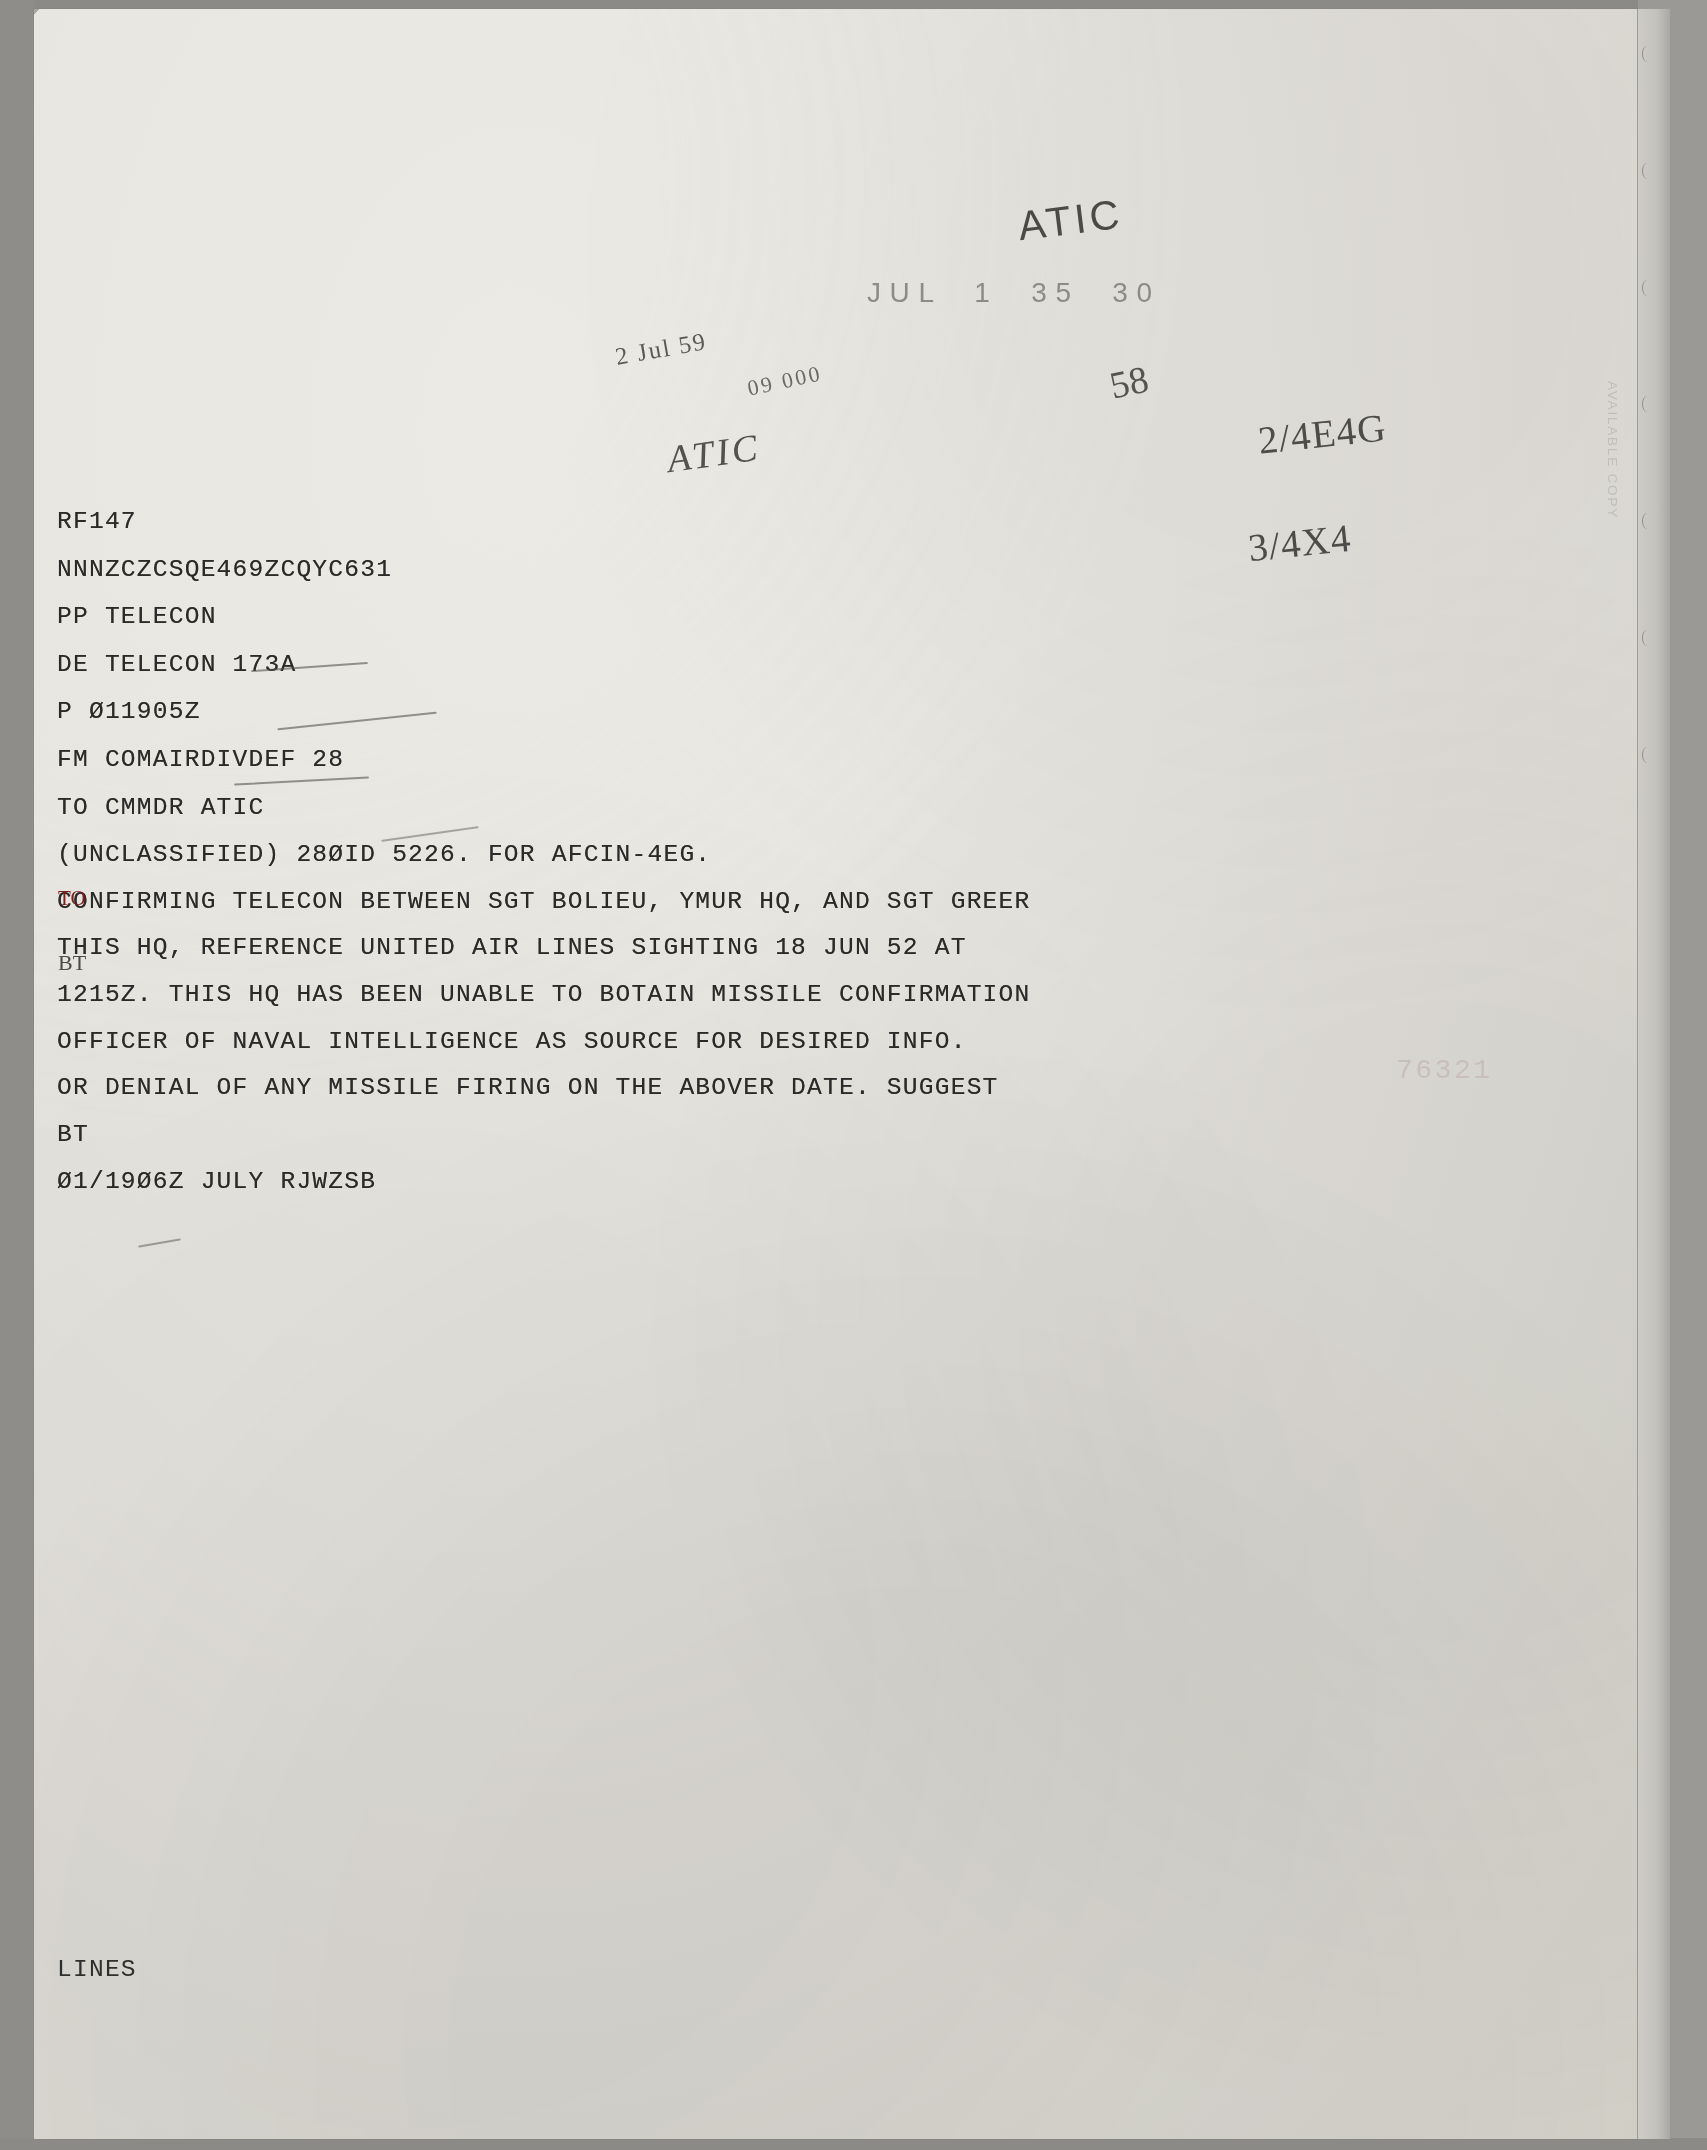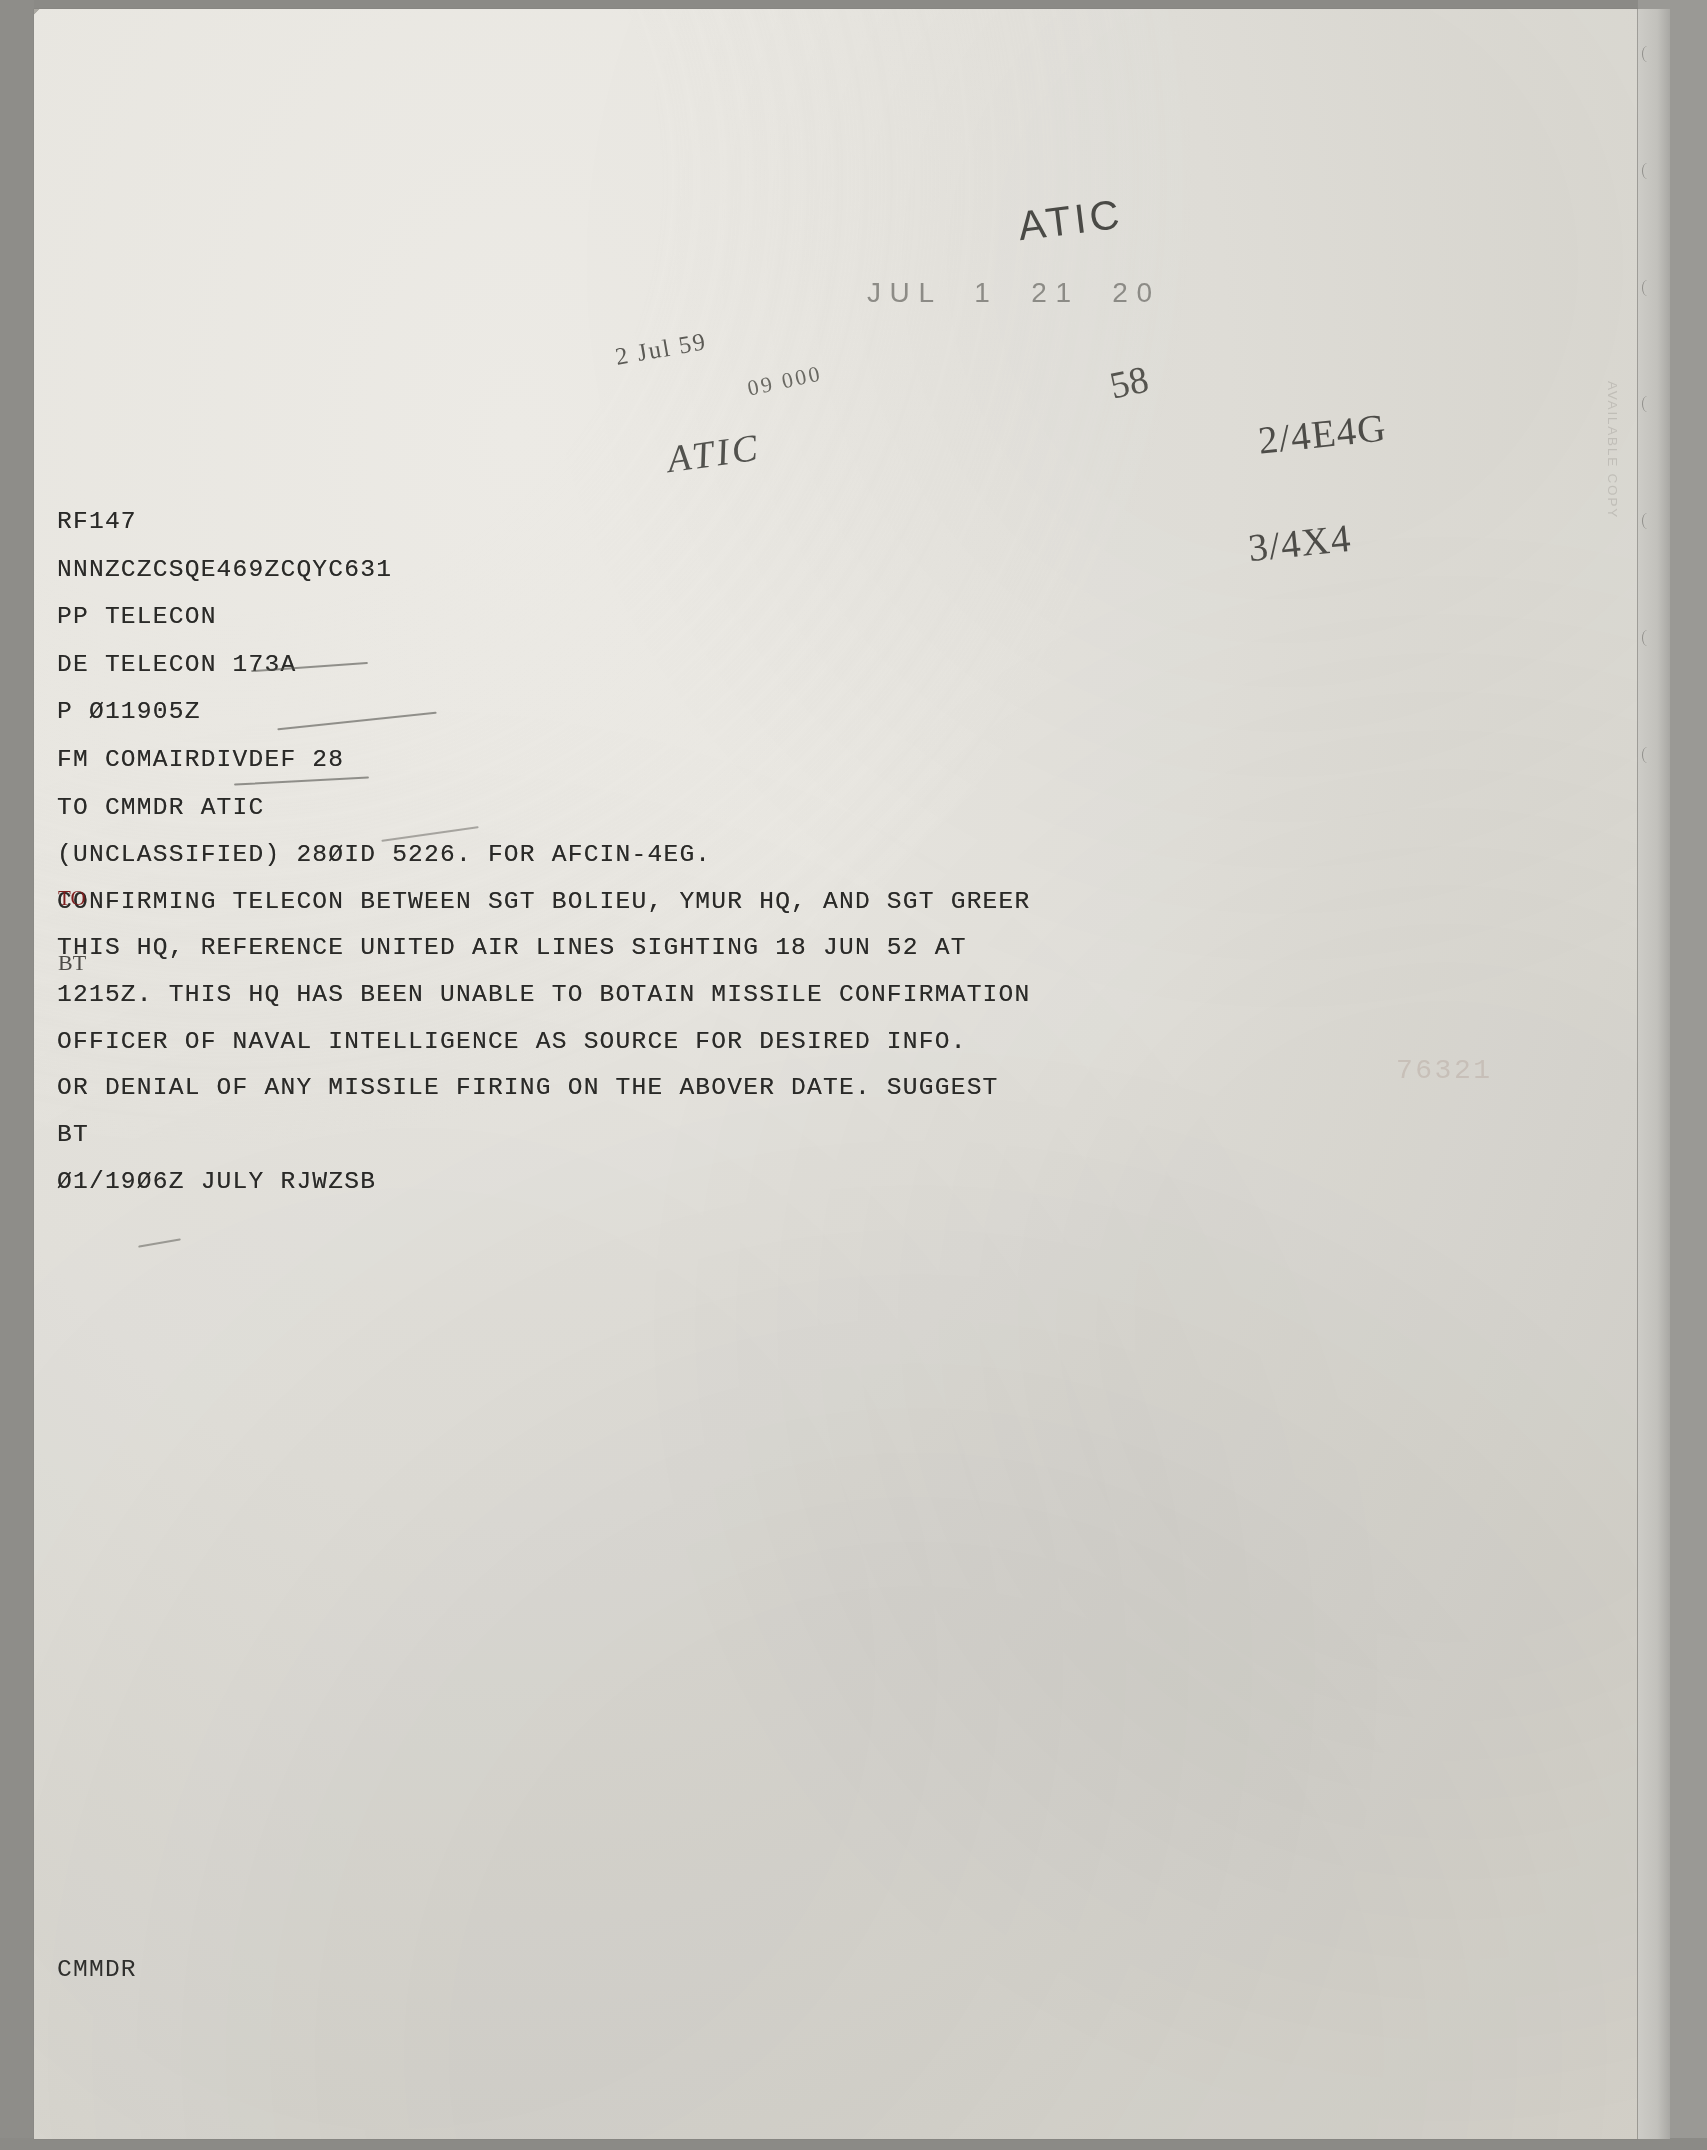--- a/index.html
+++ b/index.html
@@ -285,26 +285,26 @@
       <div class="tl body">OR DENIAL OF ANY MISSILE FIRING ON THE ABOVER DATE. SUGGEST</div>
     </div>
 
     <div id="closing-lines">
       <div class="tl">BT</div>
       <div class="tl">Ø1/19Ø6Z JULY RJWZSB</div>
     </div>
 
   </div>
 
-  <div id="footer-nnnn">CMMDR</div>
+  <div id="footer-nnnn">LINES</div>
 
   <div id="faint-number">76321</div>
 
   <div class="hand" id="hw-atic-top">ATIC</div>
-  <div class="hand" id="stamp-jul">JUL  1  21  20</div>
+  <div class="hand" id="stamp-jul">JUL  1  35  30</div>
   <div class="hand" id="hw-58">58</div>
   <div class="hand" id="hw-date-stamp">2 Jul 59</div>
   <div class="hand" id="hw-date-stamp2">09 000</div>
   <div class="hand" id="hw-atic-mid">ATIC</div>
   <div class="hand" id="hw-route1">2/4E4G</div>
   <div class="hand" id="hw-route2">3/4X4</div>
   <div class="hand" id="hw-to">TO</div>
   <div class="hand" id="hw-bt">BT</div>
 
   <div class="penline" style="left:251px; top:666px; width:117px; transform:rotate(-4deg);"></div>

